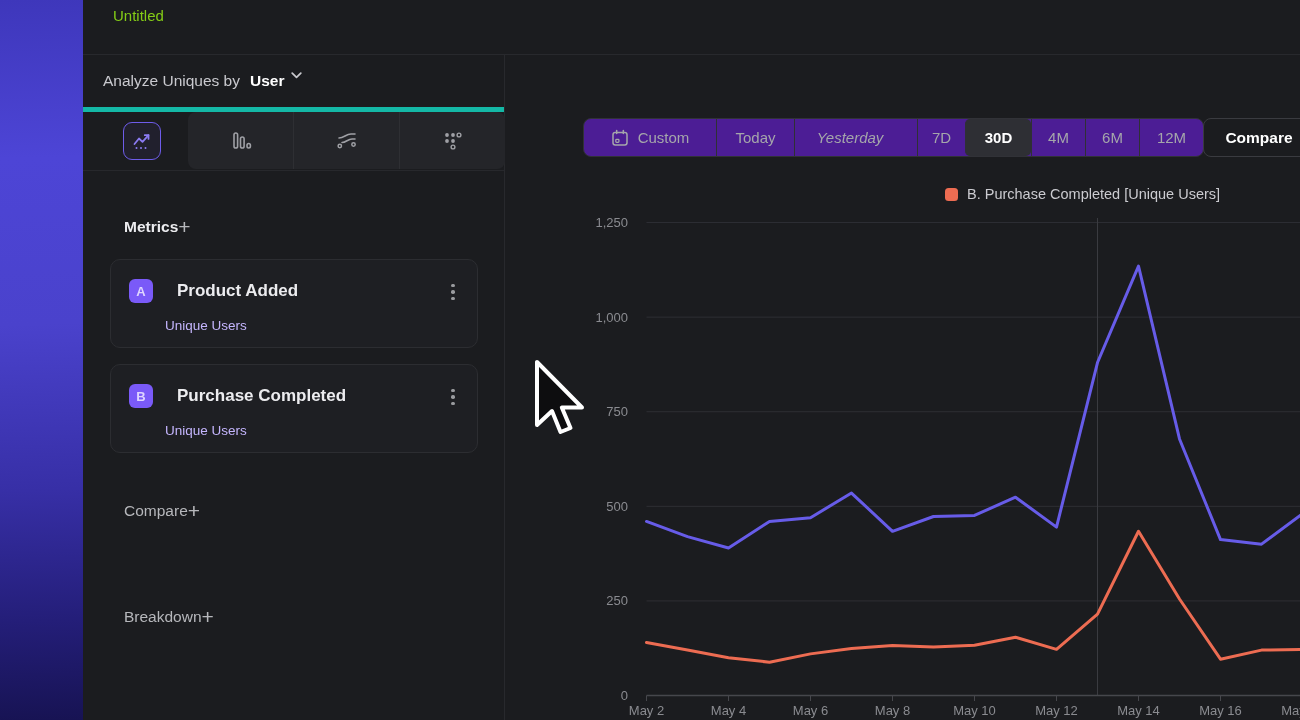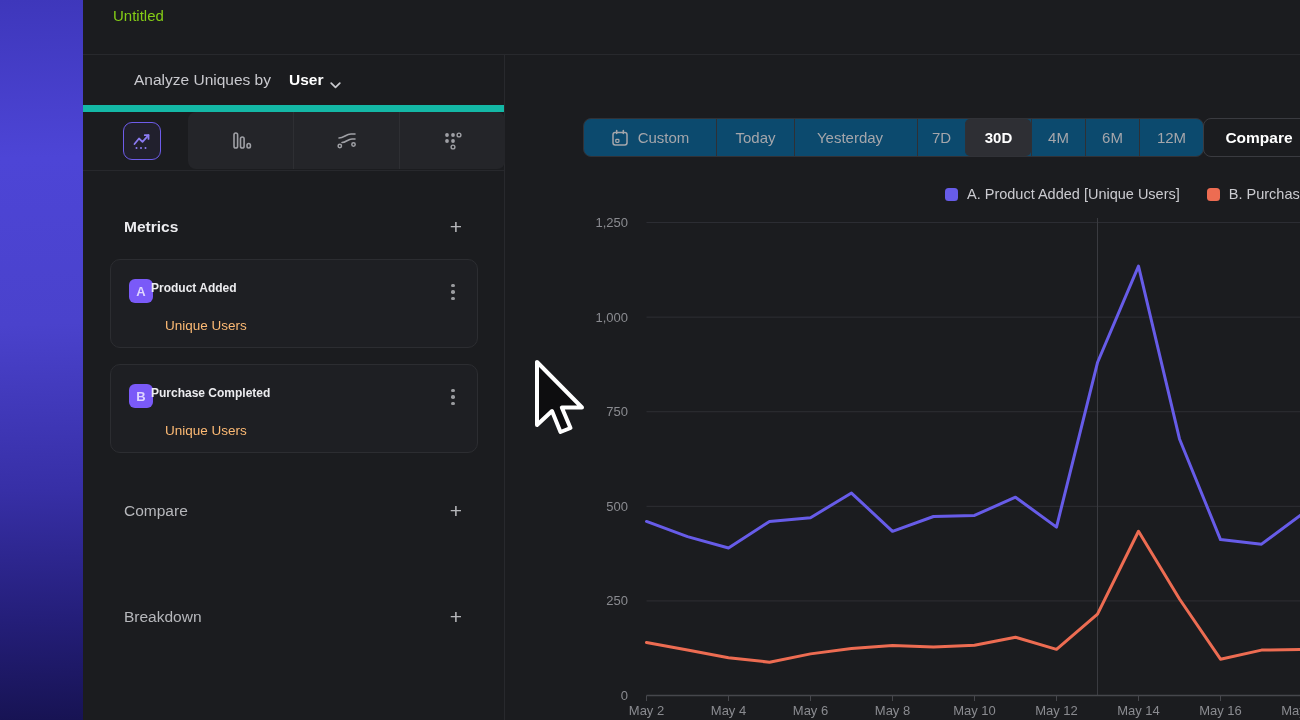--- a/index.html
+++ b/index.html
@@ -8,59 +8,59 @@
          -webkit-font-smoothing:antialiased;}
   
   .purple-strip{position:absolute;left:0;top:0;width:83px;height:720px;
     background:linear-gradient(178deg,#3e37bb 0%,#4d45d6 22%,#4a42cc 45%,#372fa6 68%,#241e79 86%,#171353 100%);}
   
   .app{position:absolute;left:83px;top:0;width:1217px;height:720px;background:#1b1c1f;}
   .topbar{position:absolute;left:0;top:0;width:100%;height:55px;border-bottom:1px solid #28292d;box-sizing:border-box;}
   .report-title{position:absolute;left:30px;top:7px;font-size:15px;color:#84cc16;font-weight:500;}
   
   .sidebar{position:absolute;left:0;top:55px;width:422px;bottom:0;border-right:1px solid #28292d;box-sizing:border-box;}
-  .analyze-row{position:absolute;left:0;top:0;width:100%;height:57px;border-bottom:7px solid #14b8a6;
-    display:flex;align-items:center;padding-left:51px;box-sizing:border-box;gap:8px;}
+  .analyze-row{position:absolute;left:0;top:0;width:100%;height:57px;border-bottom:5px solid #14b8a6;
+    display:flex;align-items:center;padding-left:20px;box-sizing:border-box;}
   .analyze-prefix{font-size:15.5px;color:#c9c9ce;}
-  .user-dd{display:flex;align-items:flex-end;gap:7px;background:none;border:none;margin-left:10px;
+  .user-dd{display:flex;align-items:flex-start;gap:7px;background:none;border:none;margin-left:10px;
     font-family:inherit;font-size:15.5px;color:#ffffff;font-weight:700;cursor:pointer;padding:0;}
   .tabs-row{position:absolute;left:0;top:57px;width:100%;height:58px;border-bottom:1px solid #27282c;}
   .tab-selected{position:absolute;left:40px;top:10px;width:38px;height:38px;border-radius:9px;
     border:1.5px solid #6e5cea;background:rgba(110,92,234,0.07);display:flex;align-items:center;justify-content:center;cursor:pointer;box-sizing:border-box;}
   .tabs-inset{position:absolute;left:105px;top:0;width:317px;height:57px;background:#242529;border-radius:8px;
     display:flex;}
   .tab-cell{flex:1;display:flex;align-items:center;justify-content:center;cursor:pointer;}
   .tab-cell + .tab-cell{border-left:1px solid #2e2f33;}
-  .section-row{position:absolute;left:41px;right:42px;display:flex;align-items:center;justify-content:space-between;}
+  .section-row{position:absolute;left:41px;right:60px;display:flex;align-items:center;}
   .metrics-head{top:163px;}
   .filter-head{top:447px;}
   .breakdown-head{top:537px;margin-top:16px;}
   .head-strong{font-size:15.5px;font-weight:700;color:#ececef;}
   .head-dim{font-size:15.5px;font-weight:500;color:#b6b7bb;}
   .plus-btn{background:none;border:none;color:#b6b7bb;font-size:21px;line-height:18px;font-family:inherit;
     cursor:pointer;padding:0;font-weight:400;}
   .metric-card{position:absolute;left:27px;width:368px;height:89px;border-radius:10px;background:#1e1f23;
     border:1px solid #2c2d31;box-sizing:border-box;cursor:pointer;}
   .card-a{top:204px;} .card-b{top:309px;}
   .badge{position:absolute;left:18px;top:19px;width:24px;height:24px;border-radius:6px;background:var(--accent,#7a5af8);
     display:flex;align-items:center;justify-content:center;font-size:13px;font-weight:700;color:#ded5ff;}
-  .m-title{position:absolute;left:40px;top:21px;font-size:12px;font-weight:700;color:#ececef;text-align:right;}
-  .m-sub{position:absolute;left:54px;top:58px;font-size:13.5px;color:#fdba74;}
+  .m-title{position:absolute;left:66px;top:21px;font-size:17px;font-weight:700;color:#ececef;text-align:right;}
+  .m-sub{position:absolute;left:54px;top:58px;font-size:13.5px;color:#c4b5fd;}
   .kebab{position:absolute;right:15px;top:22px;width:18px;height:20px;display:flex;flex-direction:column;
     align-items:center;justify-content:center;gap:3px;background:none;border:none;cursor:pointer;padding:0;}
   .kebab i{width:3.5px;height:3.5px;border-radius:50%;background:#9a9b9f;display:block;}
   
   .chartpanel{position:absolute;left:422px;top:55px;right:0;bottom:0;overflow:hidden;}
   .seg-group{position:absolute;left:78px;top:63px;height:39px;display:flex;border:1px solid #313237;
-    border-radius:8px;background:#0c4a6e;box-sizing:border-box;overflow:hidden;text-align:right;}
+    border-radius:8px;background:#4c1d95;box-sizing:border-box;overflow:hidden;text-align:right;}
   .seg{display:flex;align-items:center;justify-content:center;gap:9px;height:100%;font-size:15px;
     color:#a5a6ab;cursor:pointer;box-sizing:border-box;}
   .seg + .seg{border-left:1px solid #2f3035;}
   .seg.selected{background:#2e2f34;color:#ffffff;font-weight:700;border-radius:5px;}
-  .seg:nth-child(1){width:132px;} .seg:nth-child(2){width:78px;} .seg:nth-child(3){width:111px;}
+  .seg:nth-child(1){width:132px;} .seg:nth-child(2){width:78px;} .seg:nth-child(3){width:111px;font-style:italic;}
   .seg:nth-child(4){width:48px;margin-left:12px;}  .seg:nth-child(5){width:66px;} .seg:nth-child(6){width:54px;}
   .seg:nth-child(7){width:54px;}  .seg:nth-child(8){width:64px;}
   .compare-btn{position:absolute;left:698px;top:63px;width:112px;height:39px;border-radius:8px;
     border:1px solid #3a3b40;background:transparent;color:#ffffff;font-family:inherit;font-size:15.5px;
     font-weight:700;cursor:pointer;display:flex;align-items:center;justify-content:center;box-sizing:border-box;}
   .legend{position:absolute;left:440px;top:131px;display:flex;gap:27px;white-space:nowrap;}
   .legend-item{display:flex;align-items:center;font-size:14.5px;color:#cbcbd0;}
   .swatch{width:13px;height:13px;border-radius:3.5px;margin-right:9px;display:inline-block;}
   #chart-svg{position:absolute;left:0;top:125px;}
   #chart-svg text{font-family:"Liberation Sans",sans-serif;}
@@ -200,24 +200,20 @@
             <span>6M</span>
           </div>
         <div class="seg">
             <span>12M</span>
           </div>
       </div>
 
       <button class="compare-btn">Compare</button>
 
       <div class="legend">
-        <div class="legend-item">
-          <span class="swatch" style="background: rgb(103, 92, 232);"></span>
-          <span>A. Product Added [Unique Users]</span>
-        </div>
         <div class="legend-item">
           <span class="swatch" style="background: rgb(237, 108, 82);"></span>
           <span>B. Purchase Completed [Unique Users]</span>
         </div>
       </div>
 
       <svg id="chart-svg" width="795" height="540">
           <text x="123" y="520" text-anchor="end" fill="#8a8b90" font-size="13">0</text>
           <line x1="141.5" y1="420.9075" x2="795" y2="420.9075" stroke="#2e2f34" stroke-width="1"></line>
           <text x="123" y="425.4075" text-anchor="end" fill="#8a8b90" font-size="13">250</text>

